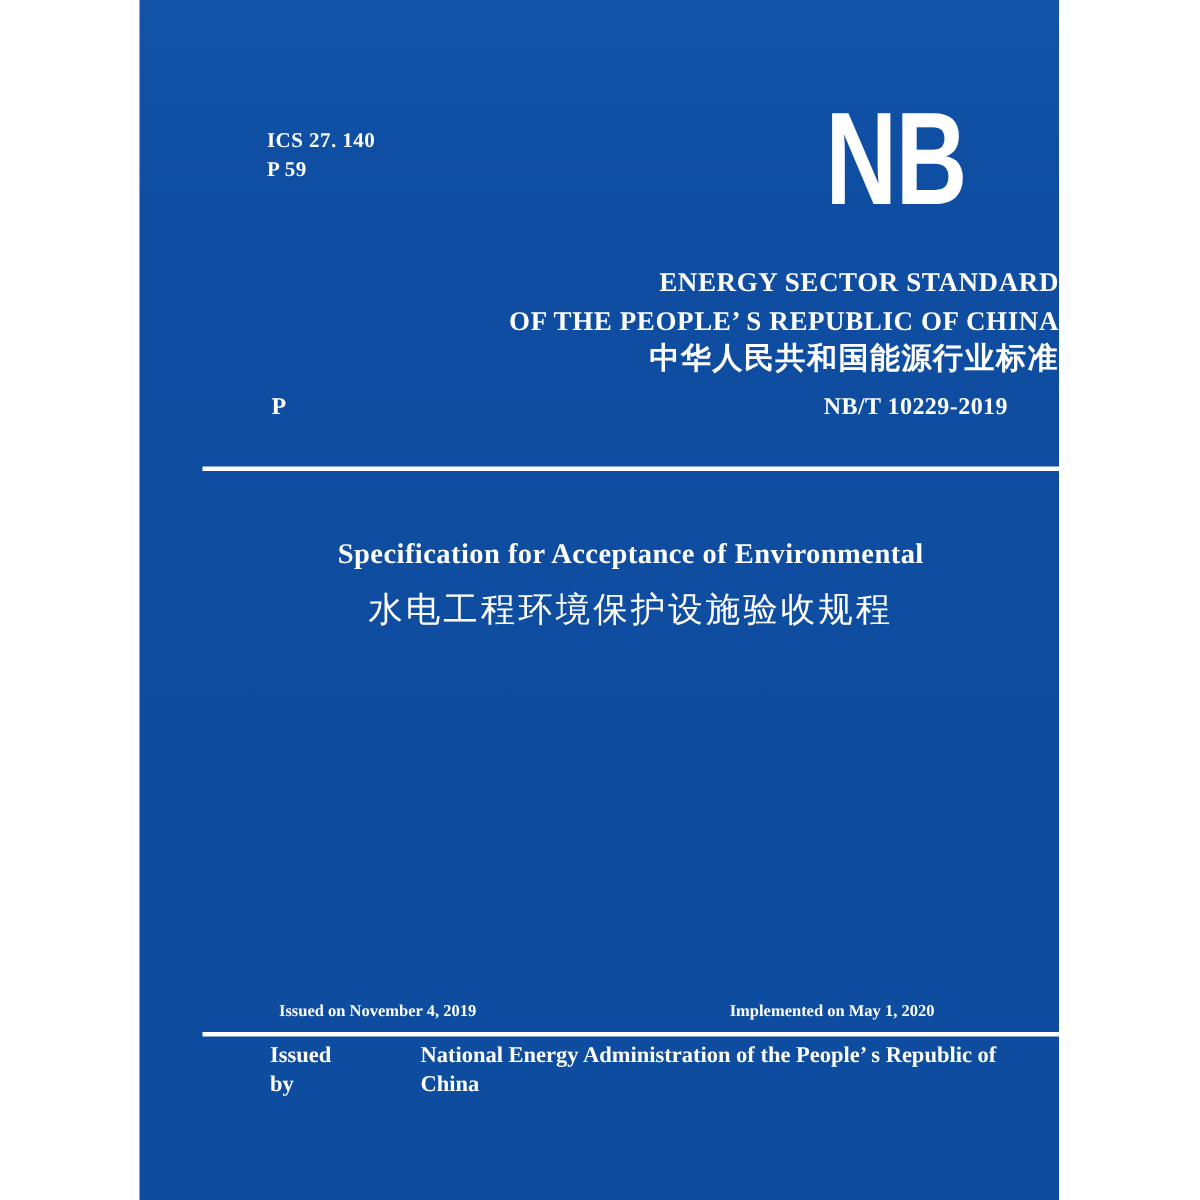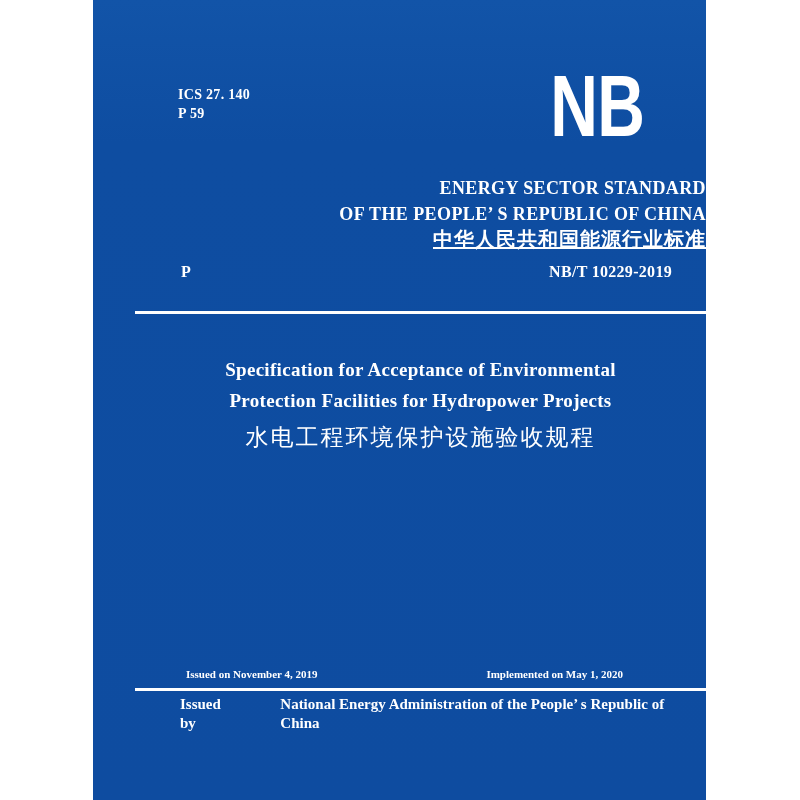--- a/index.html
+++ b/index.html
@@ -65,21 +65,20 @@
     letter-spacing: 0.4px;
     white-space: nowrap;
   }
   .header-zh {
     font-family: "Liberation Sans", "DejaVu Sans", sans-serif;
     font-size: 20px;
     font-weight: bold;
     line-height: 25px;
     letter-spacing: 1px;
     white-space: nowrap;
-    text-decoration: underline;
   }
   
   .std-row {
     position: absolute;
     left: 42px;
     right: 0;
     top: 261px;
     display: flex;
     justify-content: space-between;
     align-items: center;
@@ -171,21 +170,20 @@
 
     <div class="std-row">
       <span class="left-mark">P</span>
       <span class="std-number">NB/T 10229-2019</span>
     </div>
 
     <div class="divider header-divider"></div>
 
     <div class="title-block">
       <div class="title-en">Specification for Acceptance of Environmental</div>
-      <div class="title-en">Protection Facilities for Hydropower Projects</div>
       <div class="title-zh">水电工程环境保护设施验收规程</div>
     </div>
 
     <div class="footer-row-dates">
       <span class="issued-date">Issued on November 4, 2019</span>
       <span class="implemented-date">Implemented on May 1, 2020</span>
     </div>
 
     <div class="divider footer-divider"></div>
 

